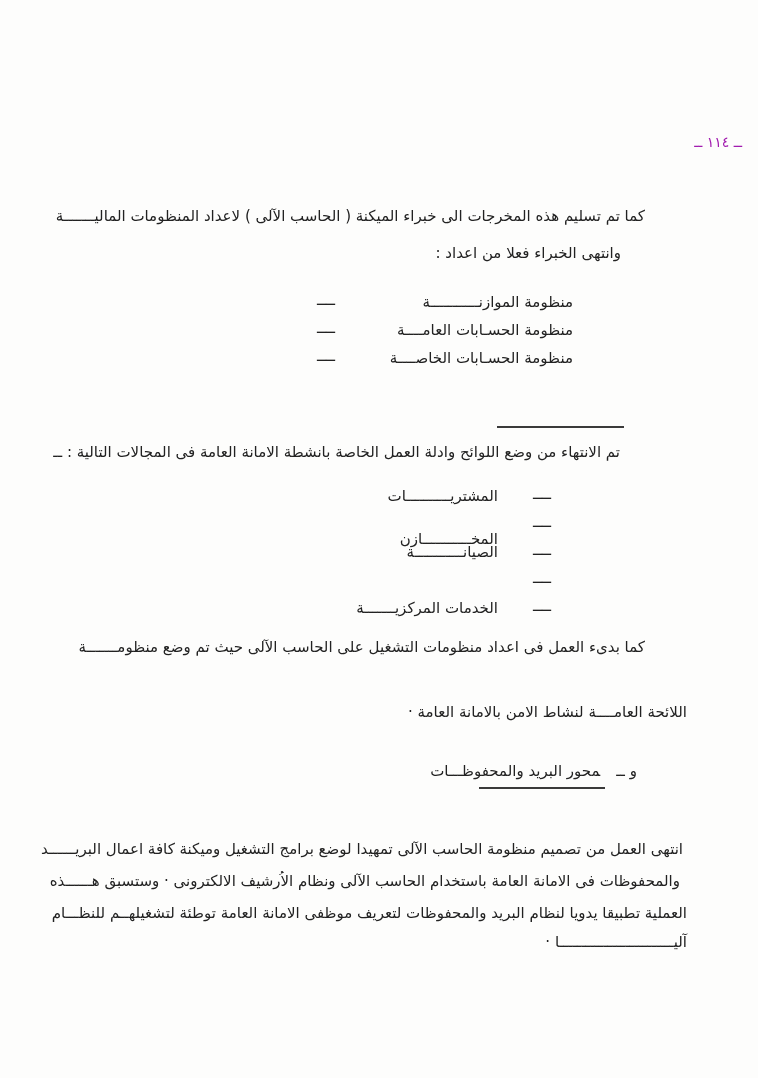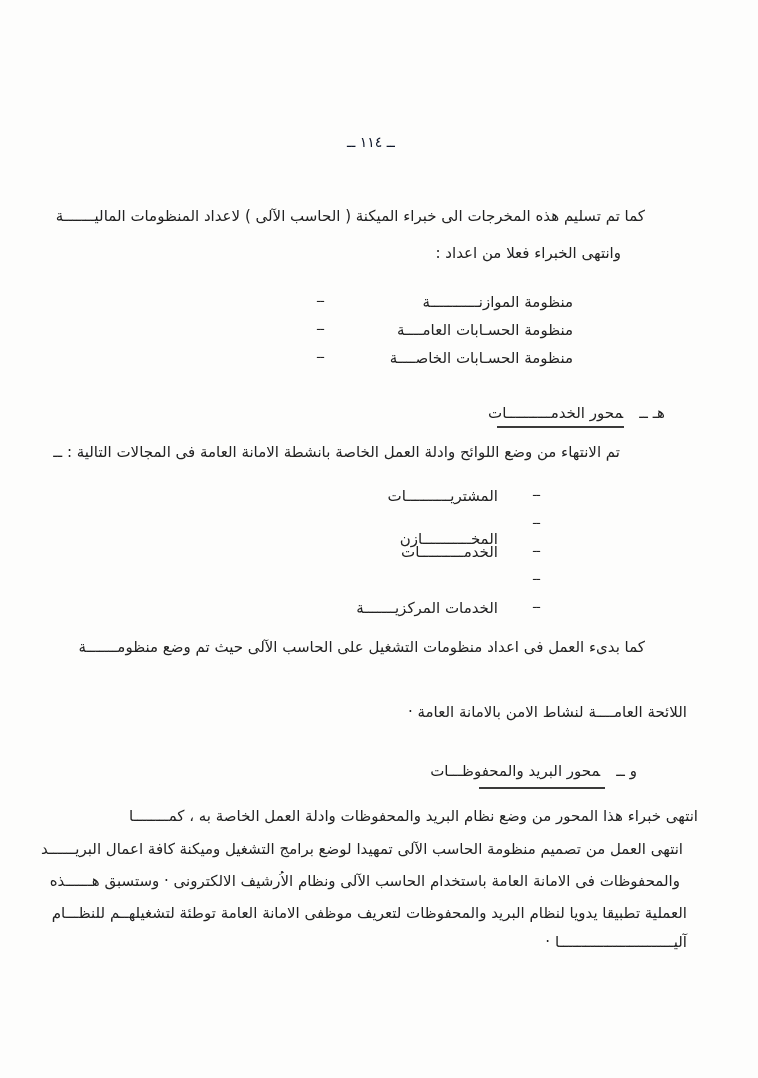--- a/index.html
+++ b/index.html
@@ -18,31 +18,32 @@
     direction:rtl;
     white-space:nowrap;
     font-size:15px;
     line-height:22px;
     color:#222;
     text-align:center;
   }
   .pagenum{
     position:absolute;
     top:134px;left:0;right:16px;
-    text-align:center;
+    text-align:right;
     font-size:14px;
     letter-spacing:2px;
-    color:#0f172a;
+    color:#a21caf;
   }
   .dash{
     position:absolute;
-    font-size:12px;
+    font-size:15px;
     color:#222;
     direction:rtl;
     white-space:nowrap;
+    font-family:Liberation Mono, monospace;
   }
   .heading .marker{margin-left:16px;}
   .underline{
     position:absolute;
     height:1.5px;
     background:#3a3a3a;
   }
 </style>
 </head>
 <body>
@@ -56,48 +57,44 @@
 
   <div class="line" style="top:291px;right:185px;">منظومة الموازنـــــــــــة</div>
   <div class="dash" style="top:291px;left:317px;">ــ</div>
 
   <div class="line" style="top:319px;right:185px;">منظومة الحسـابات العامــــة</div>
   <div class="dash" style="top:319px;left:317px;">ــ</div>
 
   <div class="line" style="top:347px;right:185px;">منظومة الحسـابات الخاصــــة</div>
   <div class="dash" style="top:347px;left:317px;">ــ</div>
 
-  <div class="line heading" style="top:402px;right:93px;">
-    <span class="marker">هـ ــ</span><span>محور الخدمــــــــــات</span>
-  </div>
   <div class="underline" style="top:426px;left:497px;width:127px;"></div>
 
   <div class="line" style="top:441px;right:138px;">تم الانتهاء من وضع اللوائح وادلة العمل الخاصة بانشطة الامانة العامة فى المجالات التالية : ــ</div>
 
   <div class="dash" style="top:485px;left:533px;">ــ</div>
   <div class="line" style="top:485px;right:260px;">المشتريــــــــــات</div>
 
   <div class="dash" style="top:513px;left:533px;">ــ</div>
   <div class="line" style="top:513px;right:260px;margin-top:15px;">المخـــــــــــازن</div>
 
   <div class="dash" style="top:541px;left:533px;">ــ</div>
-  <div class="line" style="top:541px;right:260px;">الخدمــــــــــات</div>
+  <div class="line" style="top:541px;right:260px;">الصيانـــــــــــة</div>
 
   <div class="dash" style="top:569px;left:533px;">ــ</div>
 
   <div class="dash" style="top:597px;left:533px;">ــ</div>
   <div class="line" style="top:597px;right:260px;">الخدمات المركزيـــــــة</div>
 
   <div class="line" style="top:636px;right:113px;">كما بدىء العمل فى اعداد منظومات التشغيل على الحاسب الآلى حيث تم وضع منظومـــــــة</div>
   <div class="line" style="top:701px;right:71px;">اللائحة العامــــة لنشاط الامن بالامانة العامة ·</div>
 
   <div class="line heading" style="top:760px;right:121px;">
     <span class="marker">و ــ</span><span>محور البريد والمحفوظـــات</span>
   </div>
   <div class="underline" style="top:787px;left:479px;width:126px;"></div>
 
-  <div class="line" style="top:805px;right:60px;">انتهى خبراء هذا المحور من وضع نظام البريد والمحفوظات وادلة العمل الخاصة به ،  كمــــــــا</div>
   <div class="line" style="top:838px;right:75px;">انتهى العمل من تصميم منظومة الحاسب الآلى تمهيدا لوضع برامج التشغيل وميكنة كافة اعمال البريــــــد</div>
   <div class="line" style="top:870px;right:78px;">والمحفوظات فى الامانة العامة باستخدام الحاسب الآلى ونظام الاُرشيف الالكترونى ·  وستسبق هــــــذه</div>
   <div class="line" style="top:902px;right:71px;">العملية تطبيقا يدويا لنظام البريد والمحفوظات لتعريف موظفى الامانة العامة توطئة لتشغيلهــم للنظـــام</div>
   <div class="line" style="top:931px;right:71px;">آليــــــــــــــــــــــــــا ·</div>
 
 </div>
 
 </body></html>

